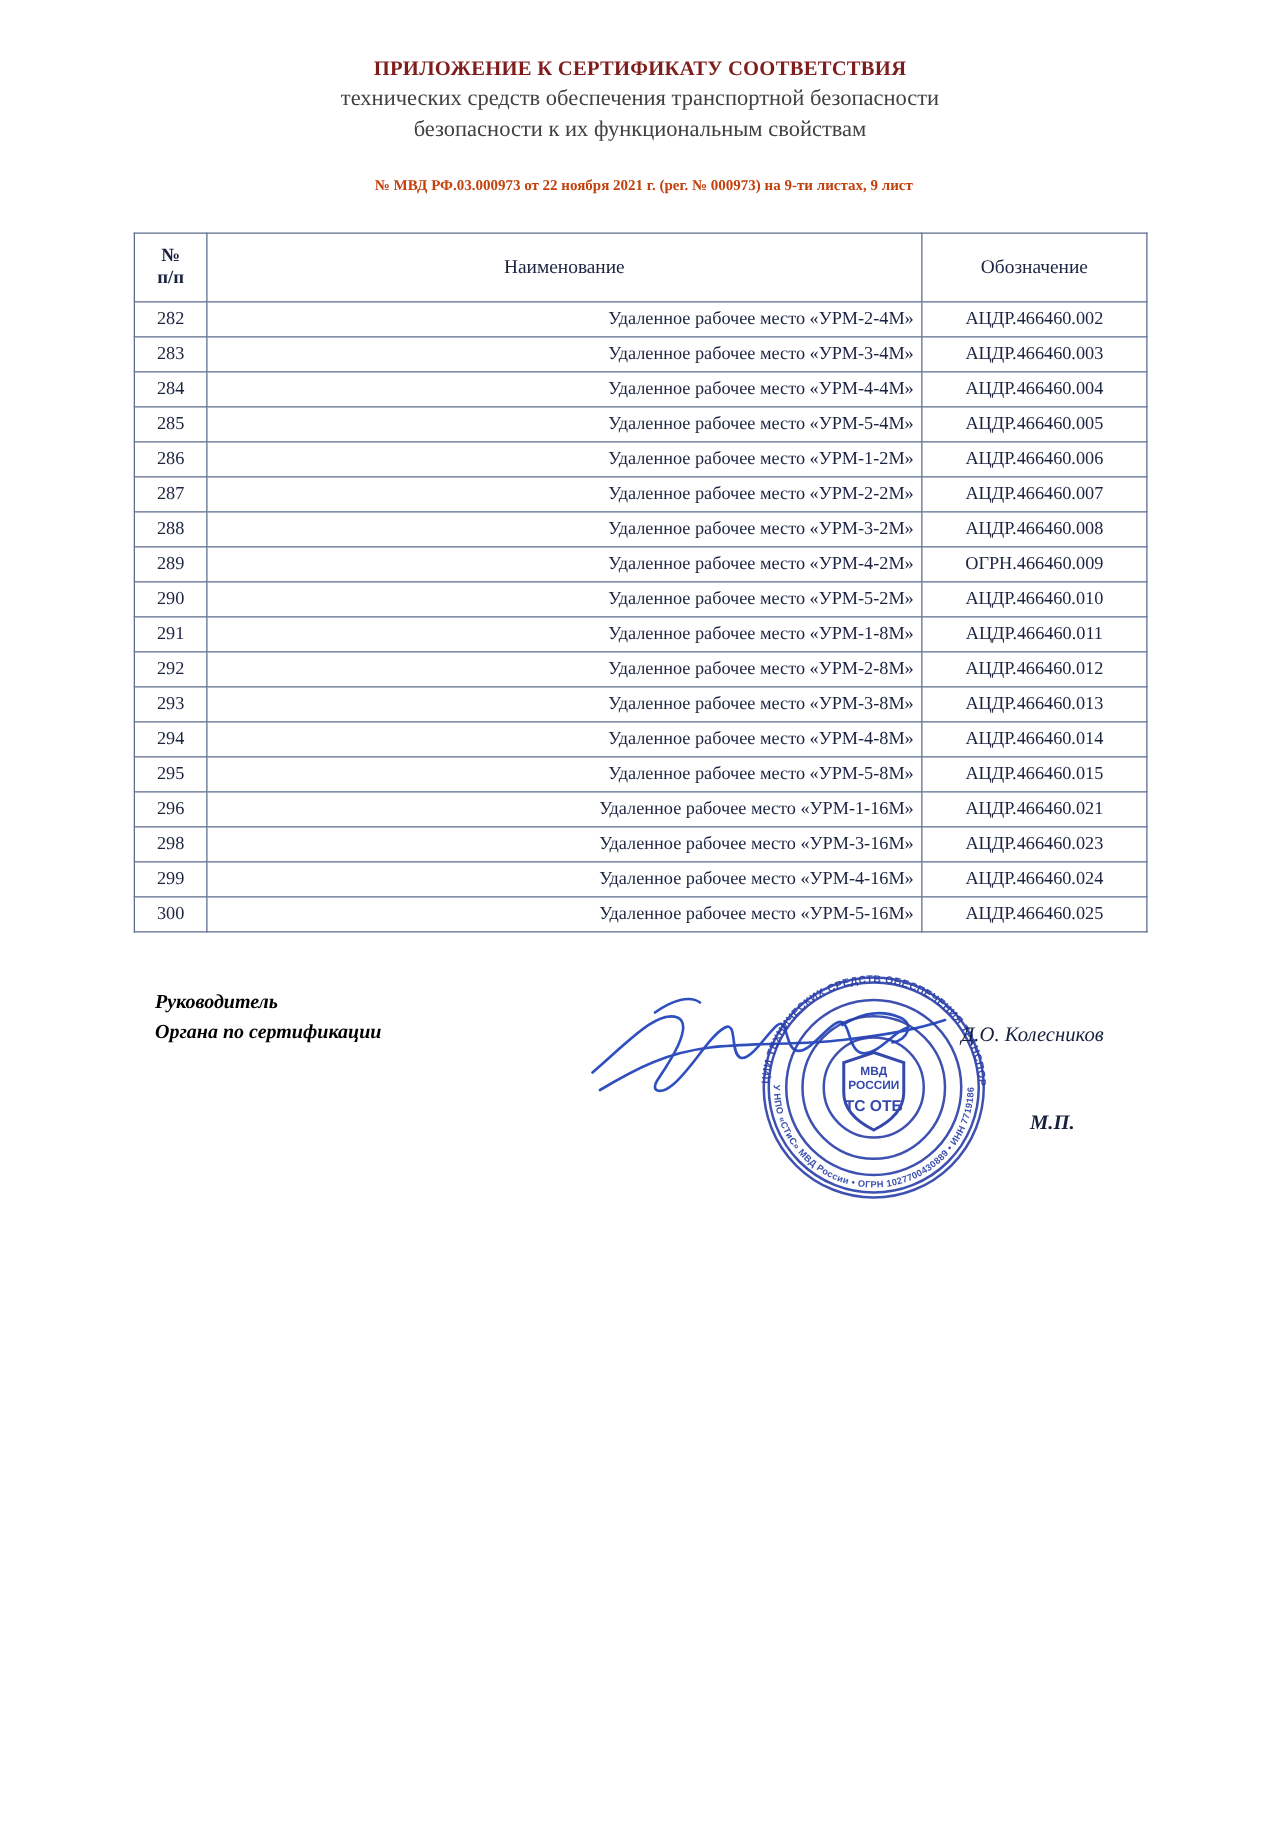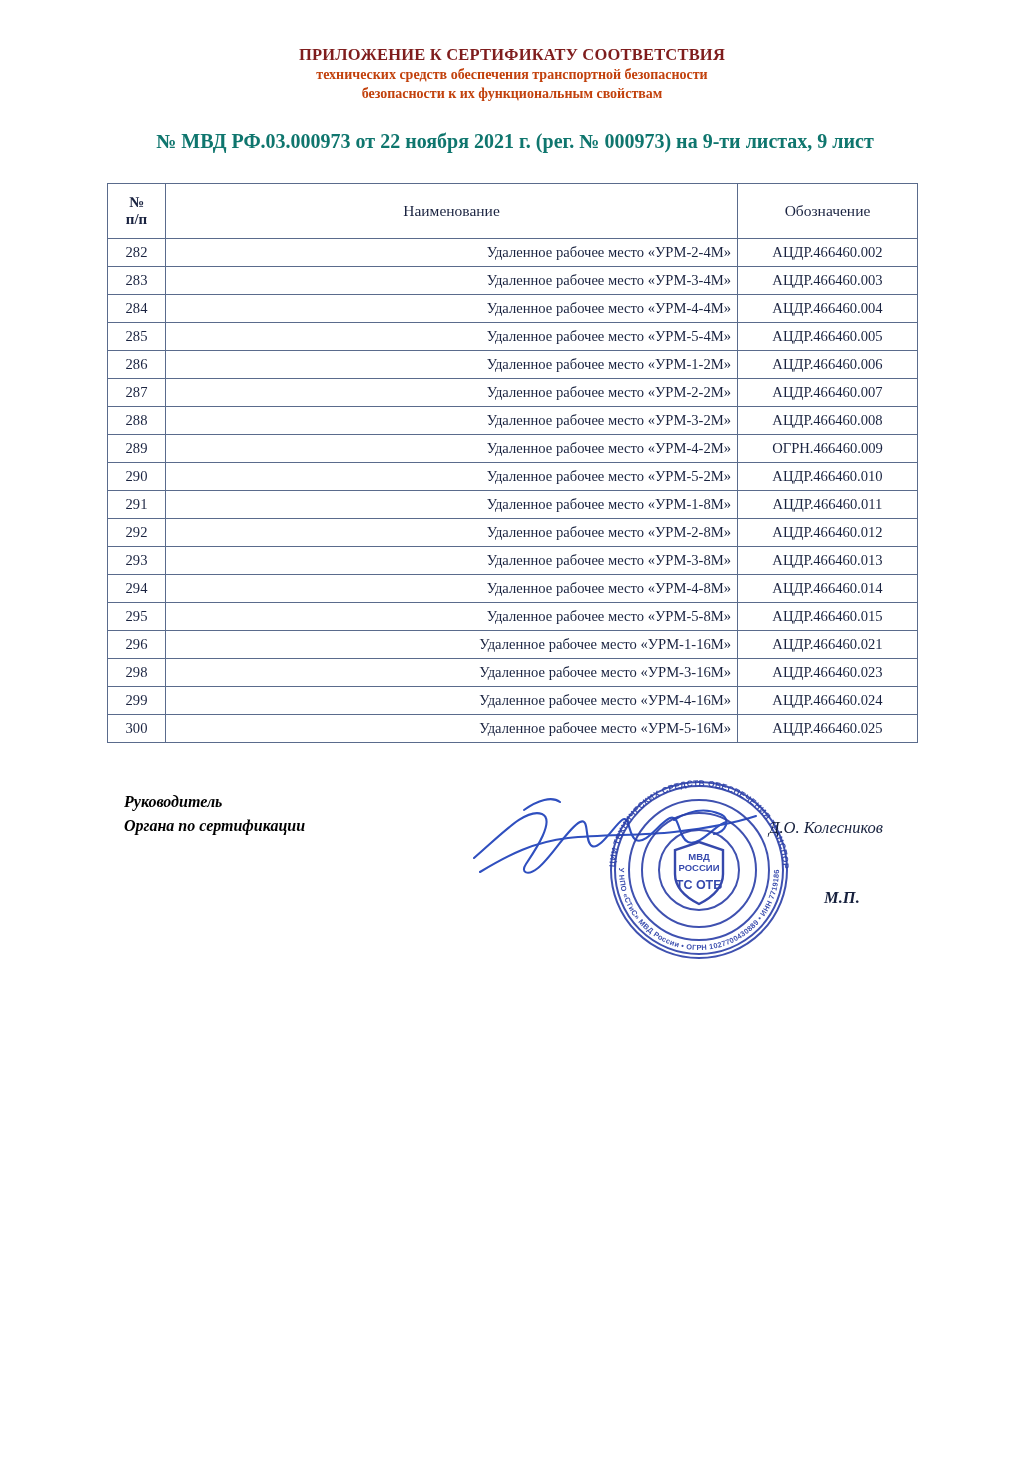--- a/index.html
+++ b/index.html
@@ -27,31 +27,31 @@
     text-align: center;
     line-height: 1.35;
   }
   .doc-header .title-main {
     font-weight: bold;
     font-size: 16.5px;
     letter-spacing: 0.2px;
     color: #7f1d1d;
   }
   .doc-header .title-sub {
-    font-weight: bold;
-    font-size: 14px;
-    color: #c2410c;
+    font-weight: normal;
+    font-size: 18px;
+    color: #404040;
   }
 
   .cert-line {
     margin-top: 26px;
     text-align: center;
     font-weight: bold;
-    font-size: 20px;
-    color: #0f766e;
+    font-size: 12px;
+    color: #c2410c;
     padding-left: 6px;
   }
 
   
   .table-wrap {
     margin: 30px auto 0 auto;
     width: 810px;
   }
   table.reg {
     border-collapse: collapse;

